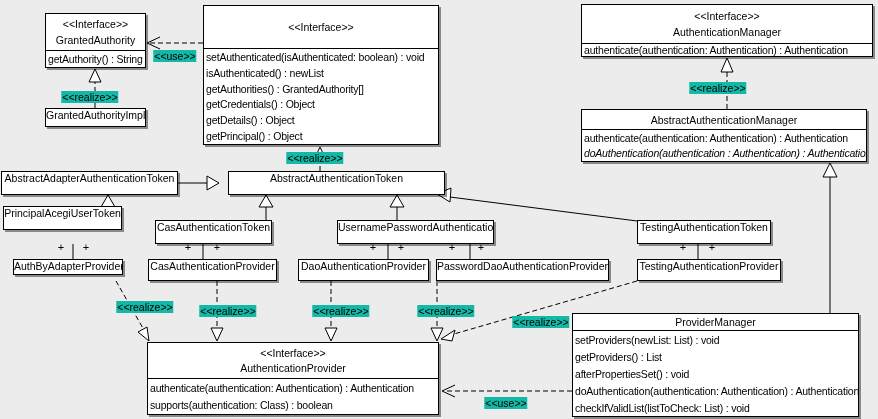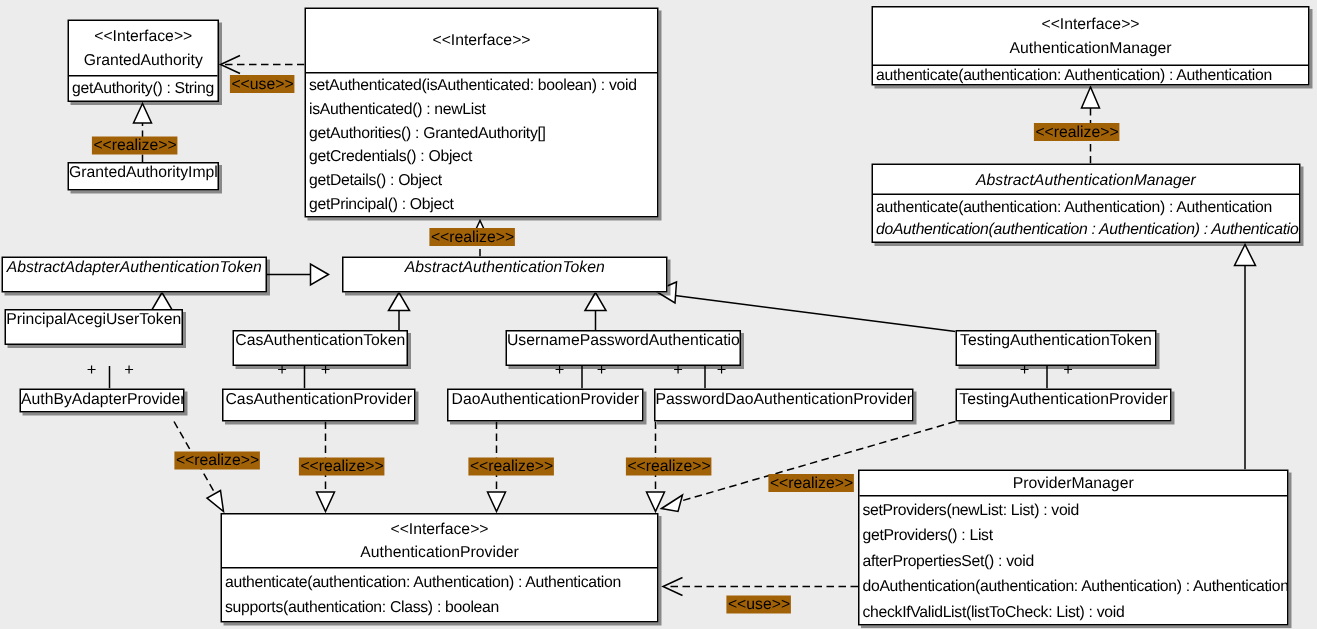--- a/index.html
+++ b/index.html
@@ -10,24 +10,24 @@
        box-shadow:2px 2px 0 rgba(0,0,0,.42);box-sizing:border-box;
        display:flex;flex-direction:column;}
   .hdr{display:flex;flex-direction:column;justify-content:space-evenly;
        border-bottom:1px solid #000;text-align:center;}
   .stereo{font-size:10.5px;color:#000;}
   .cname{font-size:10.5px;color:#000;white-space:nowrap;overflow:hidden;}
   .one{justify-content:flex-start;text-align:center;}
   .mbody{flex:1;display:flex;flex-direction:column;overflow:hidden;}
   .m{flex:1;display:flex;align-items:center;padding-left:2px;font-size:10.5px;
      white-space:nowrap;overflow:hidden;letter-spacing:-0.2px;}
-  .abstract .cname{font-style:italic;}
+  .abstract .cname{}
   .m.it{font-style:italic;}
   .elabel{position:absolute;transform:translateX(-50%);font-size:10.5px;
-          background:#a16207;padding:0 1px;white-space:nowrap;}
+          background:#14b8a6;padding:0 1px;white-space:nowrap;}
   .plus{position:absolute;transform:translateX(-50%);font-size:11px;line-height:11px;}
 </style>
 </head>
 <body>
 
 <div class="stage">
 
   <svg class="edges" width="878" height="419">
     <g stroke="#000" fill="none">
       <line x1="178" y1="183" x2="207" y2="183"></line>

